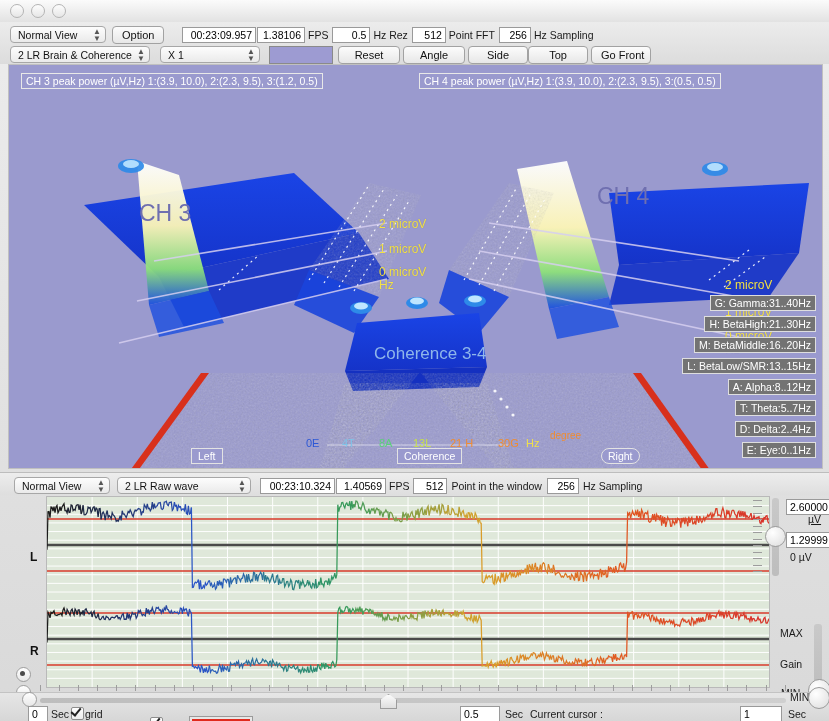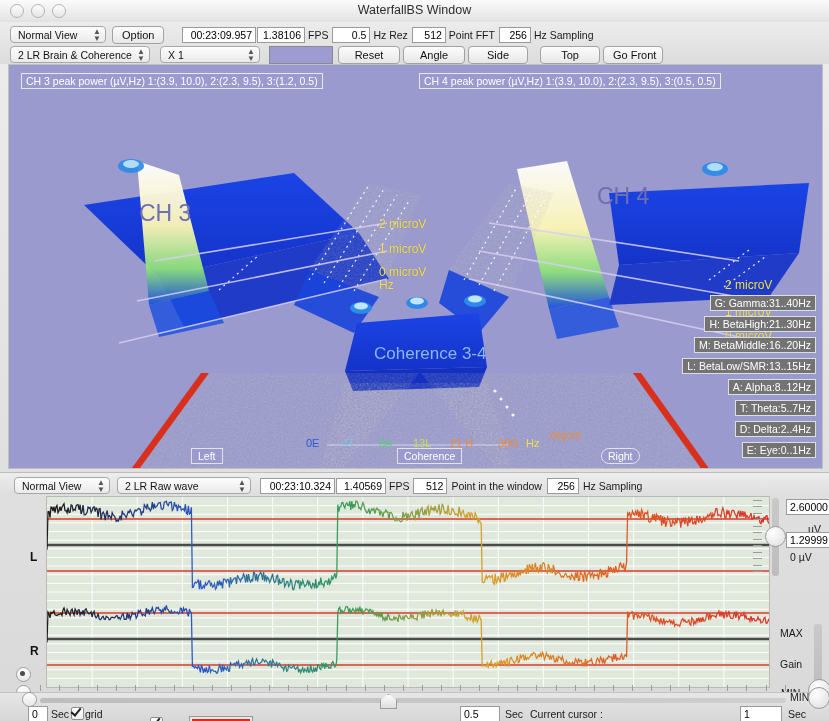--- a/index.html
+++ b/index.html
@@ -102,21 +102,20 @@
 <body>
 
 <div id="app">
 
   <div class="titlebar">
     <div class="tl-dots">
       <div class="dot"></div>
       <div class="dot"></div>
       <div class="dot"></div>
     </div>
-    <div class="title-text">WaterfallBS Window</div>
   </div>
 
   <div class="toolbar" id="tb1">
 
     <div class="row r1">
       <div class="popup" style="left:0;margin-left:10px;width:96px;">
         <span>Normal View</span>
         <span class="arr">
             <i>▲</i>
             <i>▼</i>
@@ -151,21 +150,21 @@
             <i>▼</i>
           </span>
       </div>
       <div class="swatch" style="margin-left:9px;"></div>
       <div class="btn" style="margin-left:5px;width:62px;">
         <span>Reset</span></div>
       <div class="btn" style="margin-left:3px;width:62px;">
         <span>Angle</span></div>
       <div class="btn" style="margin-left:3px;width:60px;">
         <span>Side</span></div>
-      <div class="btn" style="margin-left:12px;width:60px;">
+      <div class="btn" style="margin-left:0;width:60px;">
         <span>Top</span></div>
       <div class="btn" style="margin-left:3px;width:60px;">
         <span>Go Front</span></div>
     </div>
   </div>
 
   <div id="view3d">
 
     <svg width="813" height="403" style="position:absolute;left:0;top:0;">
       <defs>
@@ -520,21 +519,21 @@
         <span style="width:9px;height:1px;"></span>
       <span style="width:9px;height:1px;"></span>
         <span style="width:9px;height:1px;"></span>
       <span style="width:9px;height:1px;"></span>
         <span style="width:9px;height:1px;"></span>
       <span style="width:9px;height:1px;"></span>
         <span style="width:9px;height:1px;"></span>
     </div>
 
     <div class="field" style="position:absolute;left:778px;top:3px;width:48px;height:16px;text-align:left;">2.60000</div>
-    <div class="lbl" style="position:absolute;left:800px;top:27px;text-decoration:underline;">µV</div>
+    <div class="lbl" style="position:absolute;left:800px;top:17px;text-decoration:underline;">µV</div>
     <div class="field" style="position:absolute;left:778px;top:36px;width:48px;height:16px;text-align:left;">1.29999</div>
     <div class="lbl" style="position:absolute;left:782px;top:55px;">0 µV</div>
 
     <div class="vtrack" style="left:806px;top:128px;width:8px;height:68px;"></div>
     <div class="knob" style="left:800px;top:183px;width:21px;height:21px;"></div>
     <div class="lbl" style="position:absolute;left:772px;top:131px;">MAX</div>
     <div class="lbl" style="position:absolute;left:772px;top:162px;">Gain</div>
     <div class="lbl" style="position:absolute;left:773px;top:191px;">MIN</div>
 
     <div class="radio on" style="left:8px;top:171px;"></div>

